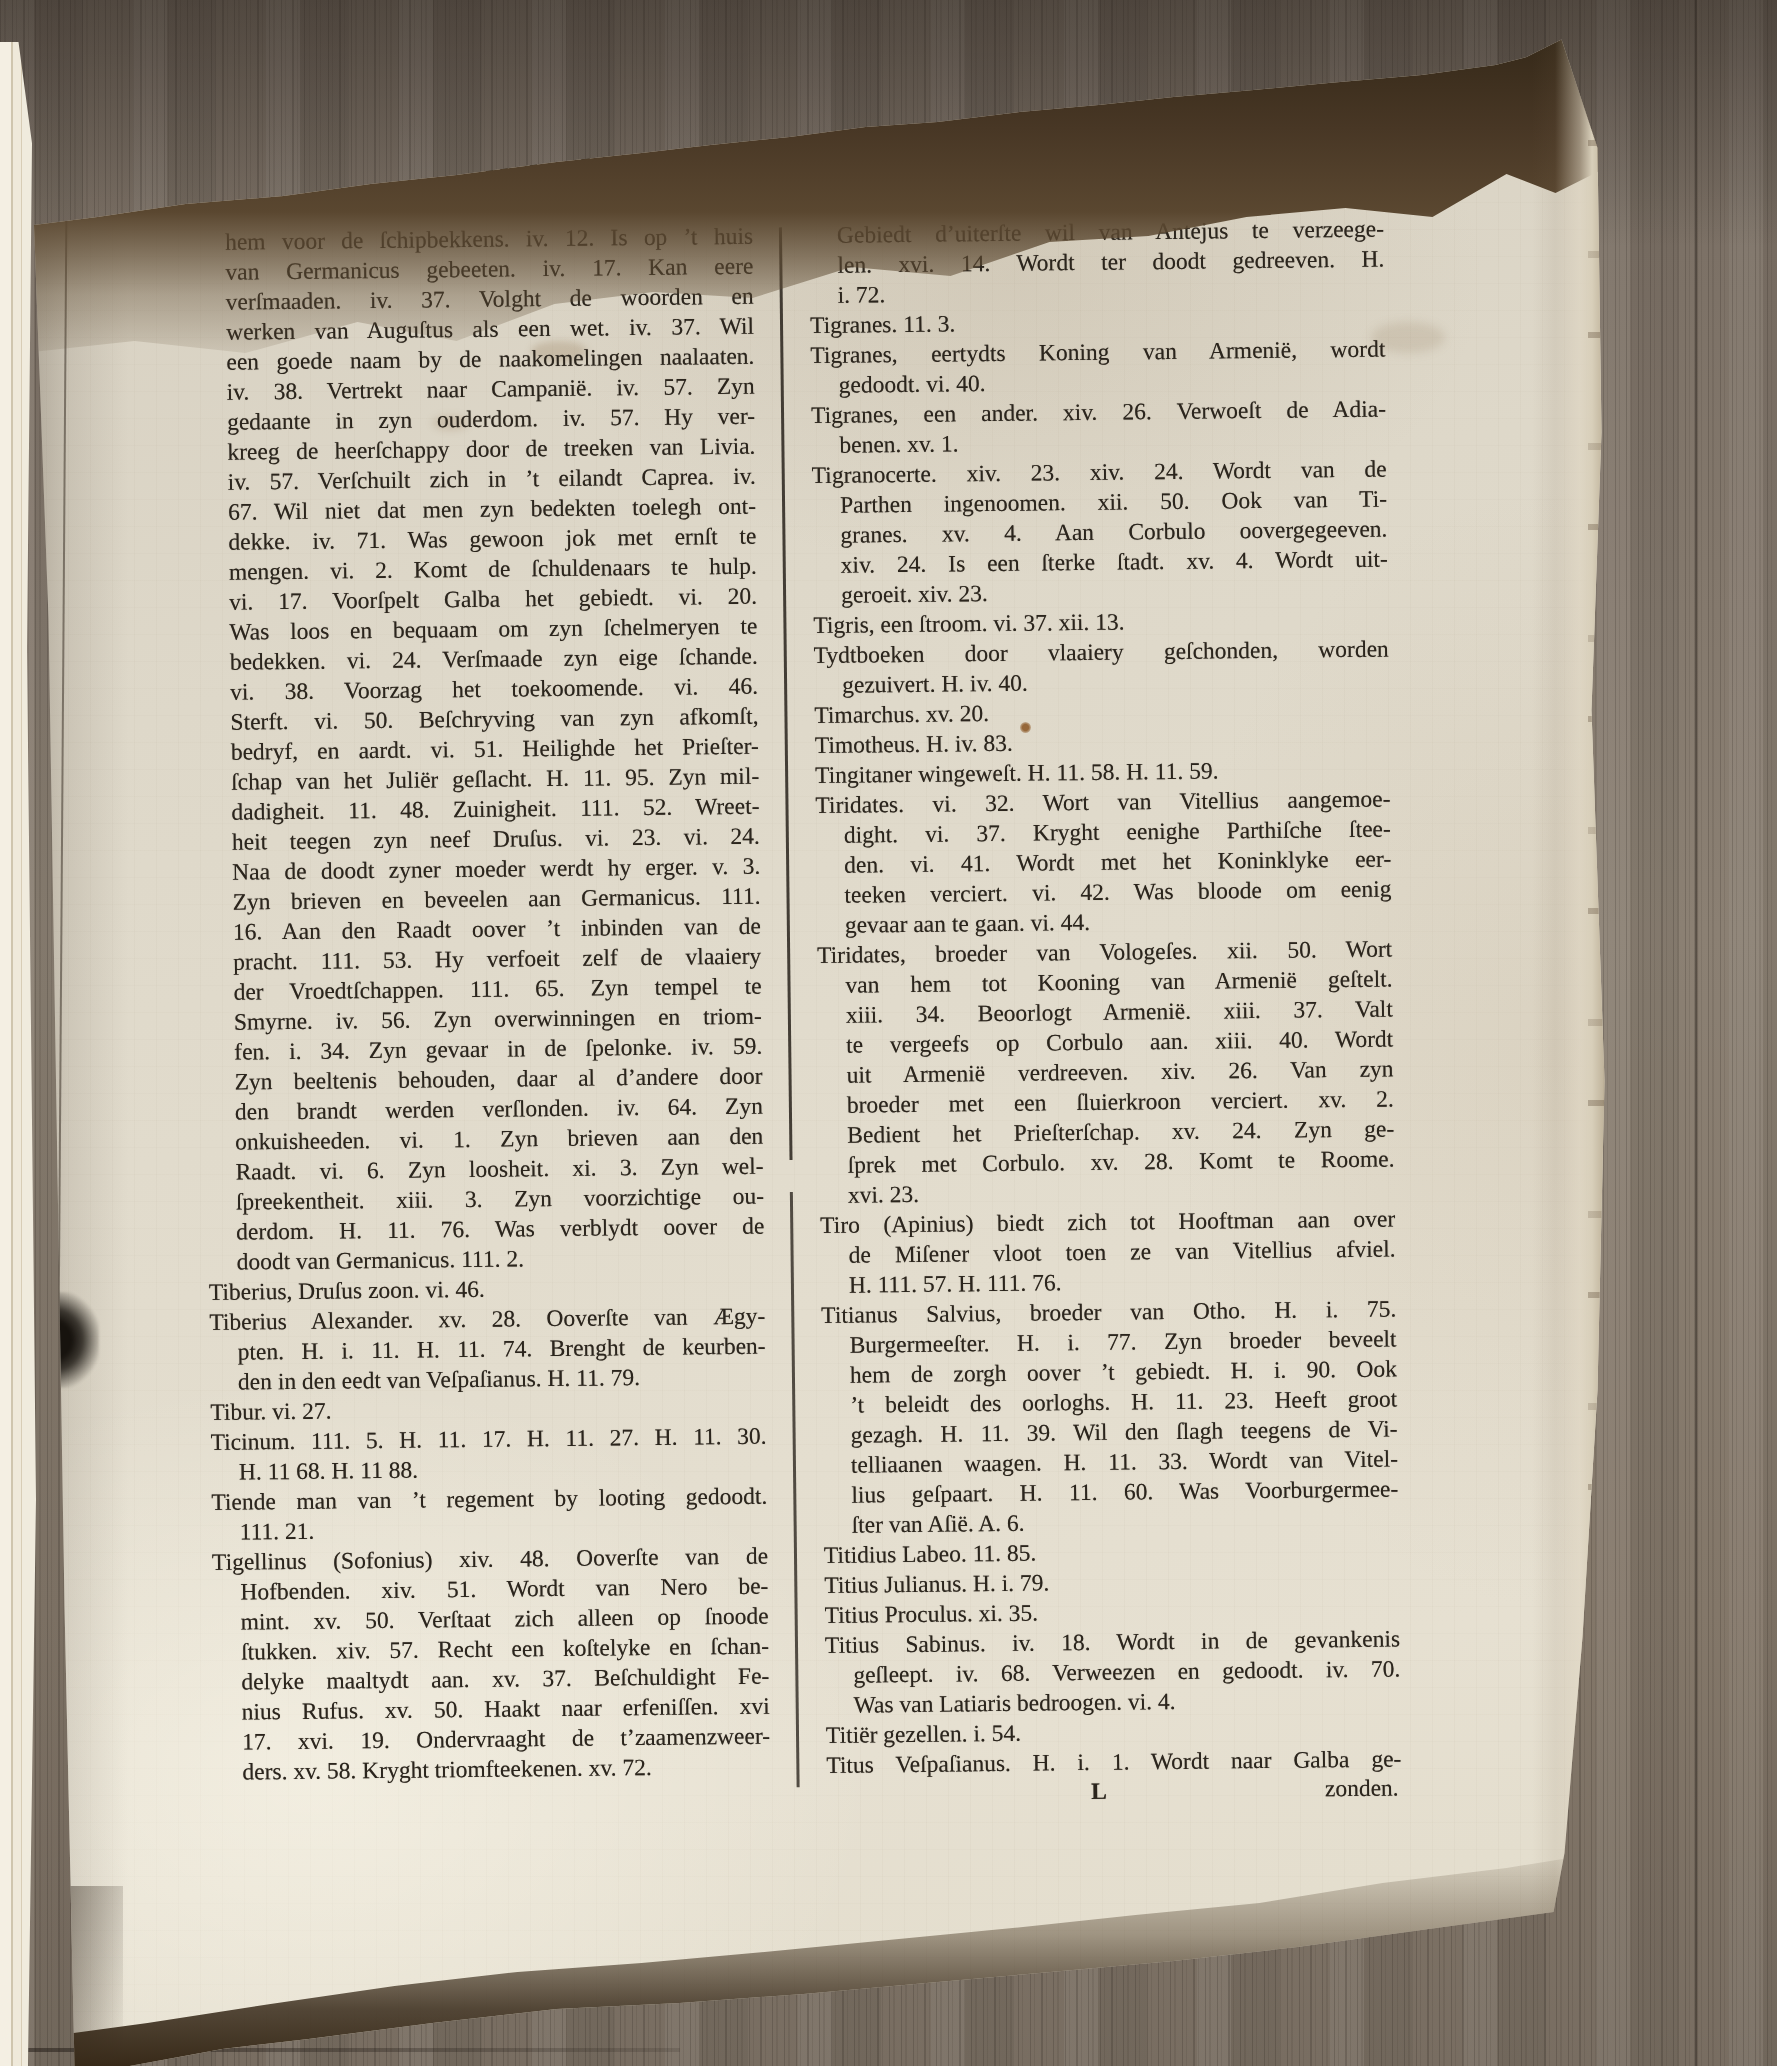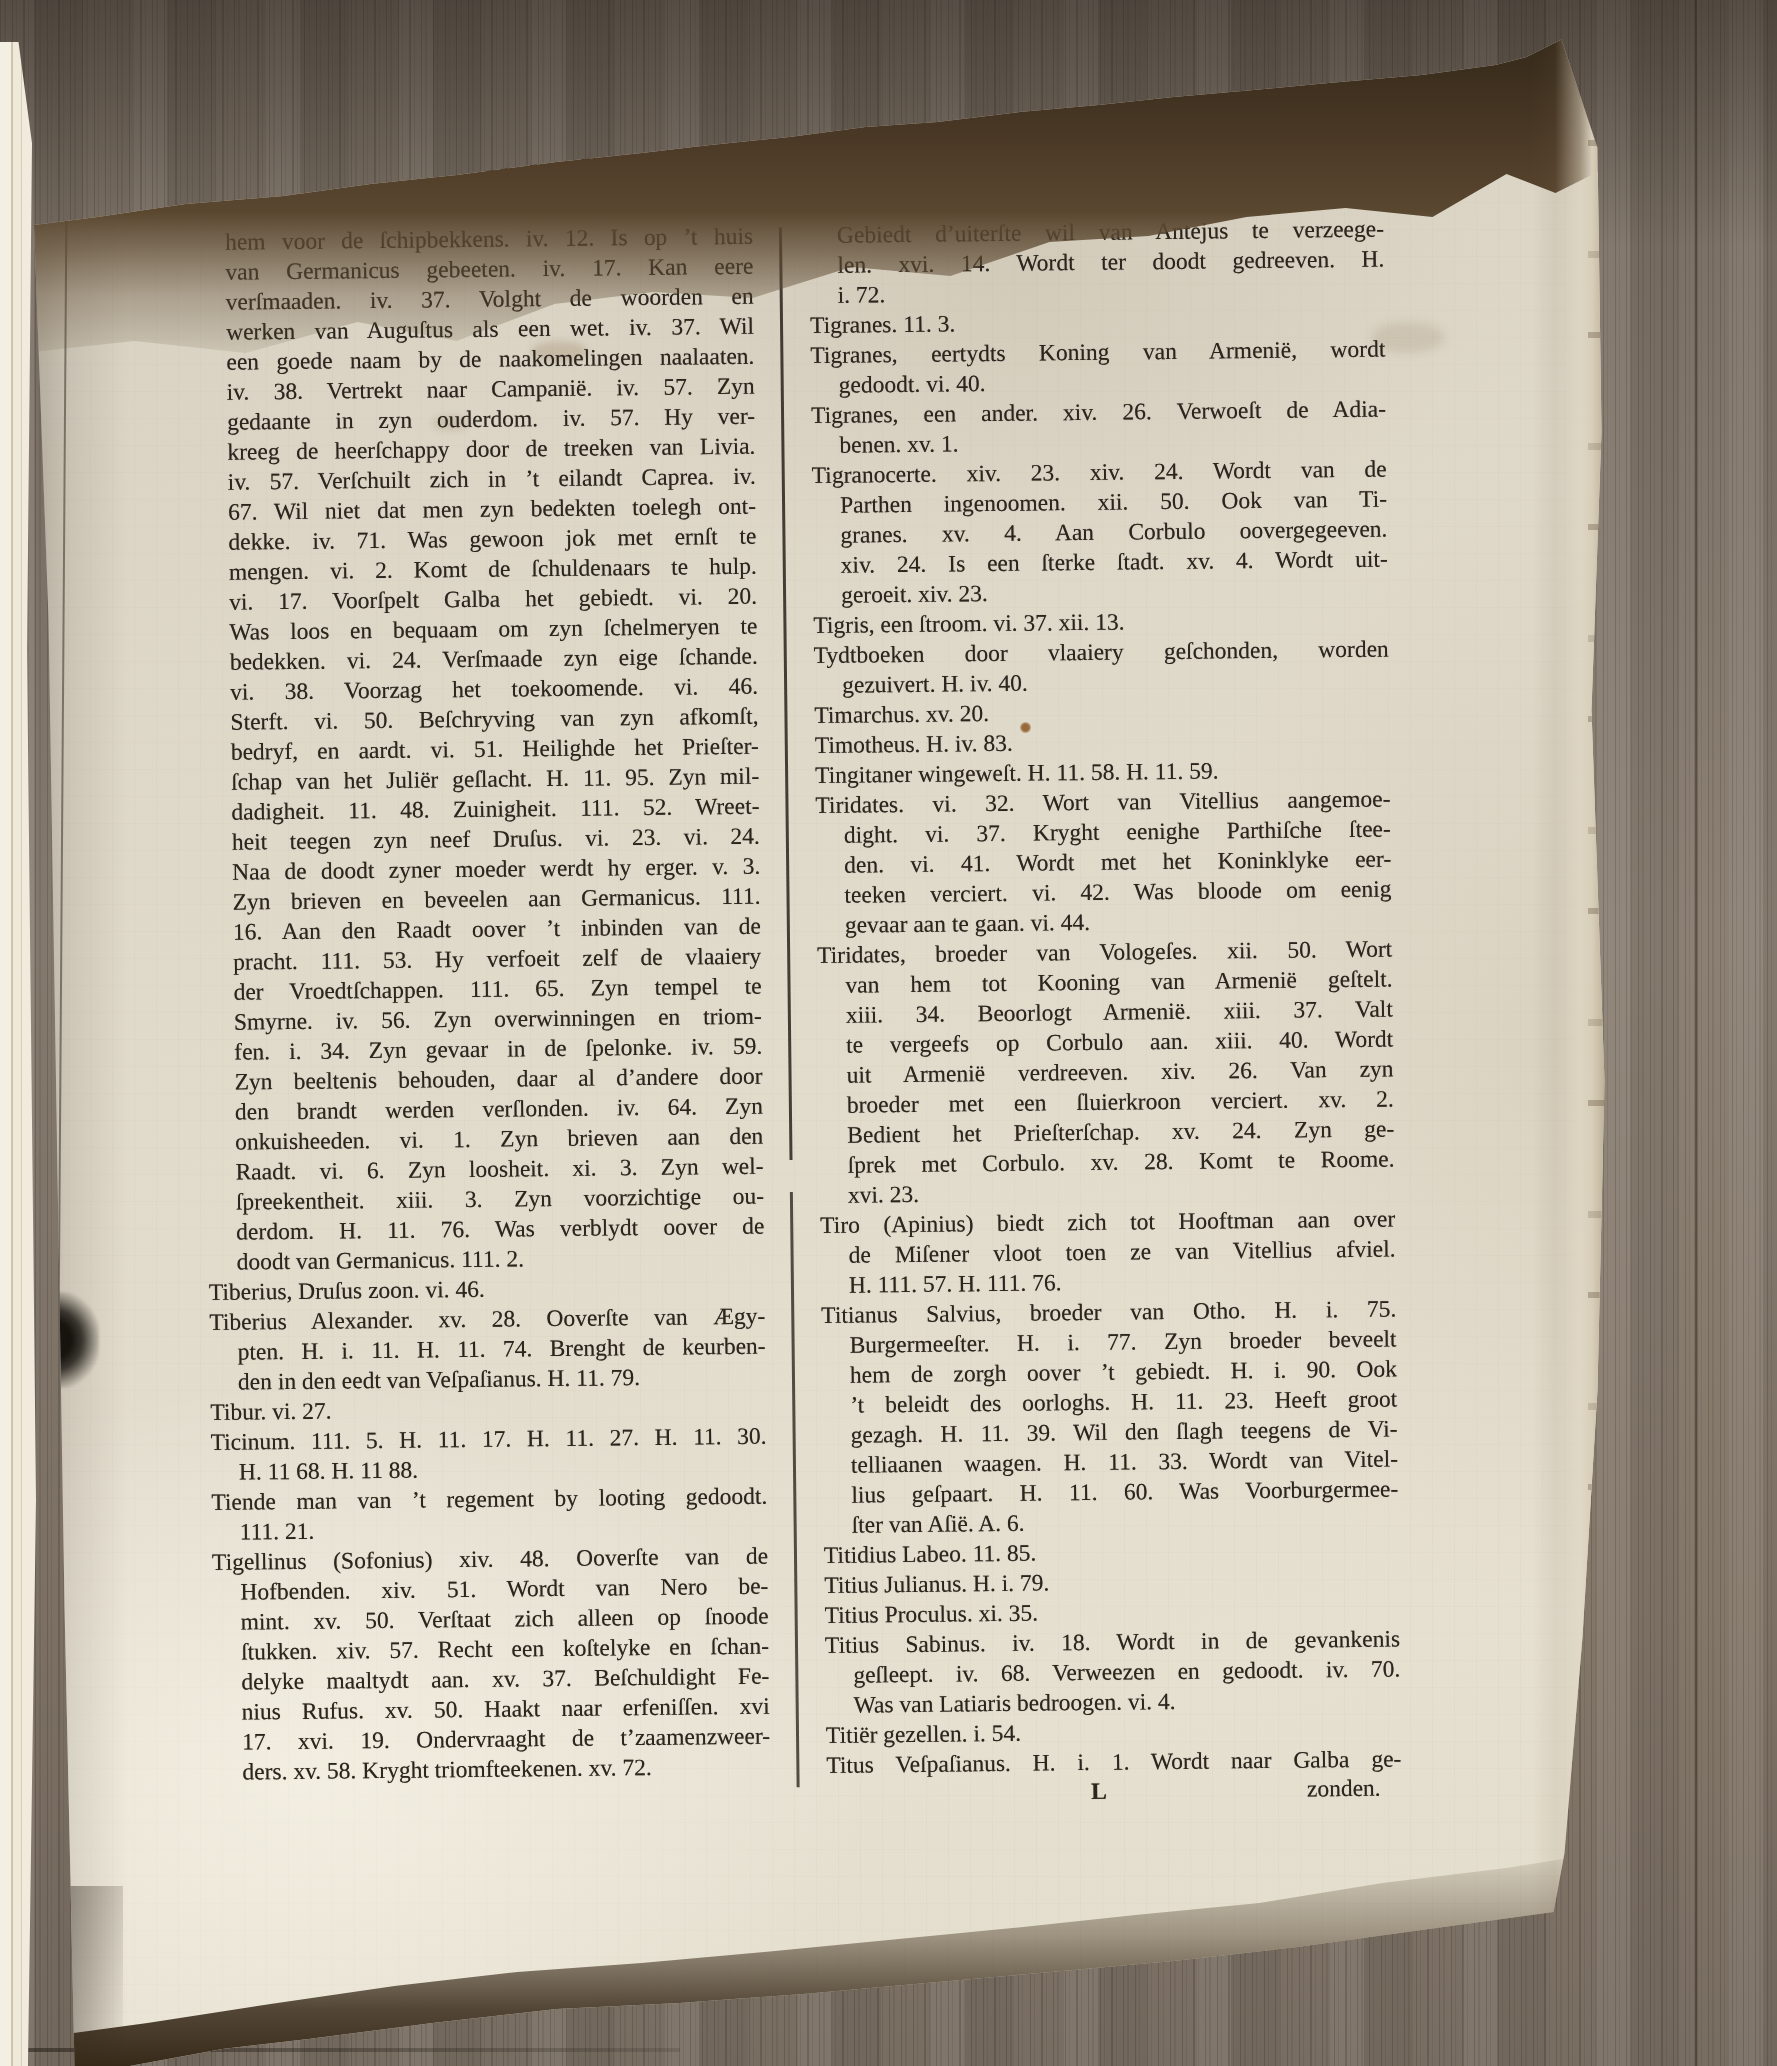--- a/index.html
+++ b/index.html
@@ -122,21 +122,21 @@
     background:linear-gradient(to bottom, rgba(40,34,27,0.85) 0 933px, rgba(40,34,27,0) 933px 965px, rgba(40,34,27,0.78) 965px 1560px);
   }
   .line{
     font-size:23.5px;line-height:30px;height:30px;overflow:visible;
     text-shadow:0 0 0.7px rgba(43,37,29,0.6);
   }
   .line.cont{padding-left:28px;}
   .line.fill{text-align:justify;text-align-last:justify;}
   .sigrow{position:relative;height:32px;margin-top:1.2px;font-size:23.5px;}
   .sig{position:absolute;left:46%;font-weight:bold;text-shadow:0 0 0.7px rgba(43,37,29,0.6);}
-  .catch{position:absolute;right:21px;text-shadow:0 0 0.7px rgba(43,37,29,0.6);}
+  .catch{position:absolute;right:3px;text-shadow:0 0 0.7px rgba(43,37,29,0.6);}
 </style>
 </head>
 <body>
 
 <div class="wood"></div>
 <div class="wood-top"></div>
 <div class="seam"></div>
 <div class="hseam"></div>
 <div class="underpages"></div>
 

